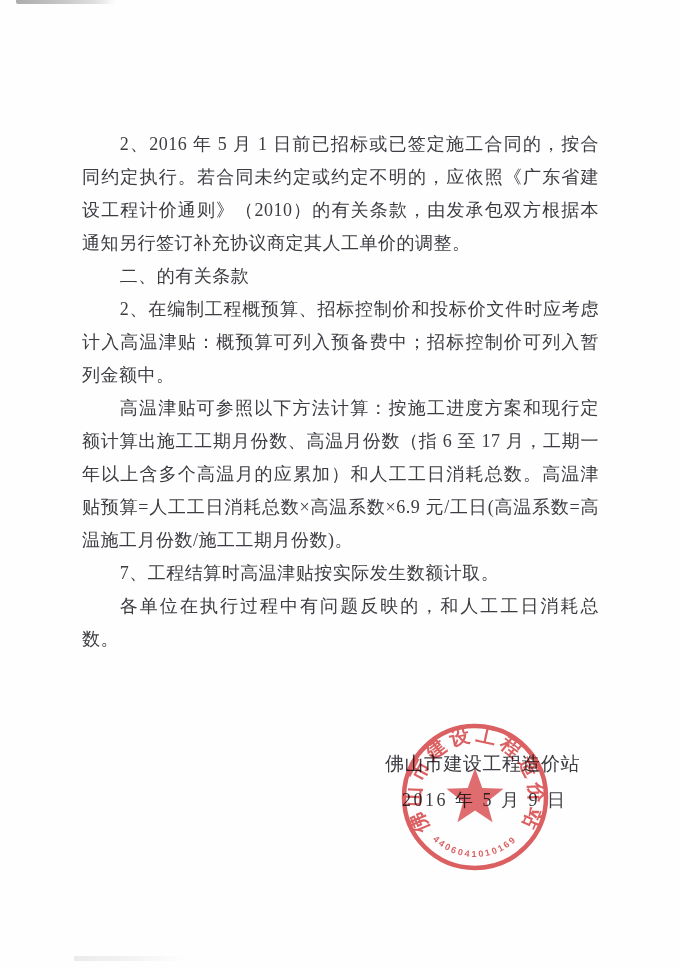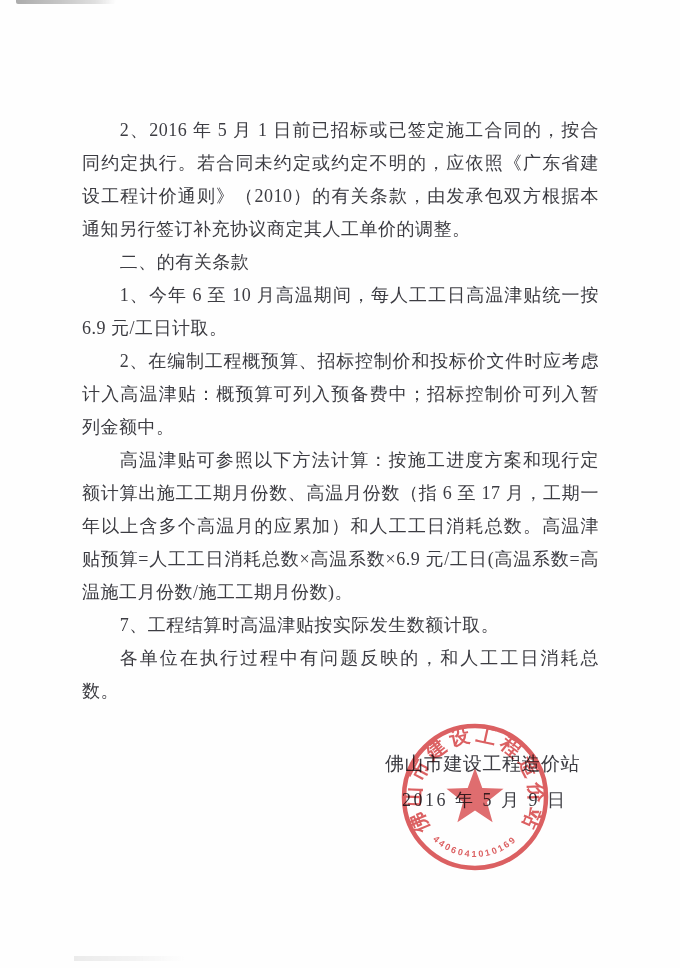--- a/index.html
+++ b/index.html
@@ -26,21 +26,21 @@
     position: absolute;
     left: 74px; top: 956px;
     width: 110px; height: 5px;
     background: linear-gradient(90deg, #c9c9c9, #e3e3e3 60%, transparent);
     opacity: 0.35;
     filter: blur(0.6px);
   }
   
   .doc-body {
     position: absolute;
-    left: 82px; top: 114px;
+    left: 82px; top: 128px;
     width: 517px;
     color: #3c3c42;
     font-size: 18px;
     line-height: 33px;
     letter-spacing: 0.5px;
     text-align: justify;
     text-align-last: left;
   }
   .doc-body p {
     text-indent: 2.1em;
@@ -95,21 +95,20 @@
 </head>
 <body>
 
 <div class="page">
 
   <div class="artifact-top"></div>
 
   <div class="doc-body">
     <p>2、2016 年 5 月 1 日前已招标或已签定施工合同的，按合同约定执行。若合同未约定或约定不明的，应依照《广东省建设工程计价通则》（2010）的有关条款，由发承包双方根据本通知另行签订补充协议商定其人工单价的调整。</p>
     <p>二、的有关条款</p>
-    <p>1、今年 6 至 10 月高温期间，每人工工日高温津贴统一按 6.9 元/工日计取。</p>
     <p>2、在编制工程概预算、招标控制价和投标价文件时应考虑计入高温津贴：概预算可列入预备费中；招标控制价可列入暂列金额中。</p>
     <p>高温津贴可参照以下方法计算：按施工进度方案和现行定额计算出施工工期月份数、高温月份数（指 6 至 17 月，工期一年以上含多个高温月的应累加）和人工工日消耗总数。高温津贴预算=人工工日消耗总数×高温系数×6.9 元/工日(高温系数=高温施工月份数/施工工期月份数)。</p>
     <p>7、工程结算时高温津贴按实际发生数额计取。</p>
     <p>各单位在执行过程中有问题反映的，和人工工日消耗总数。</p>
   </div>
 
   <div class="sig-org">佛山市建设工程造价站</div>
   <div class="sig-date">2016 年 5 月 9 日</div>
 
   <svg class="seal" viewBox="0 0 160 160" aria-hidden="true">

